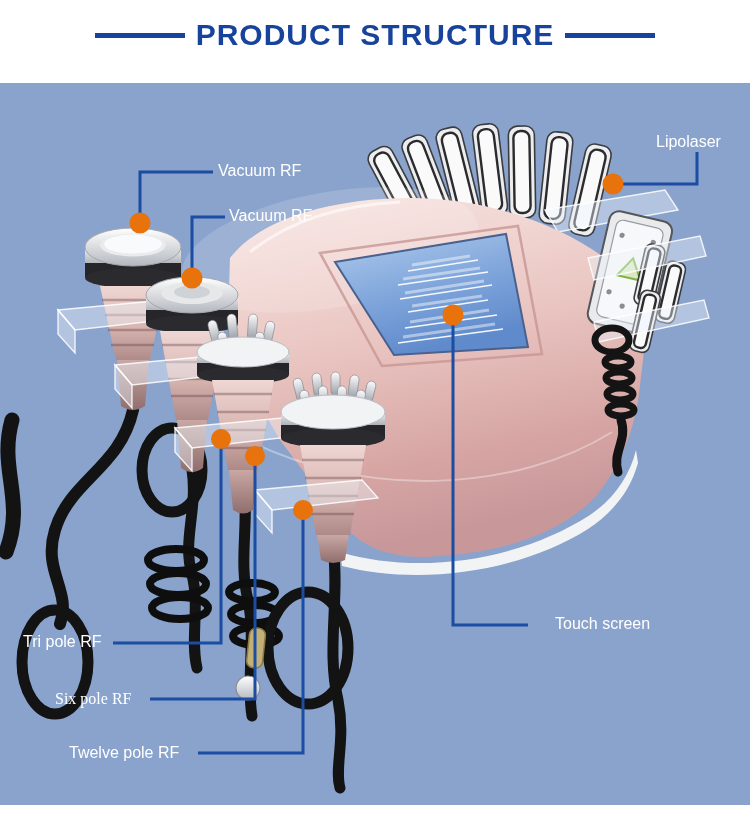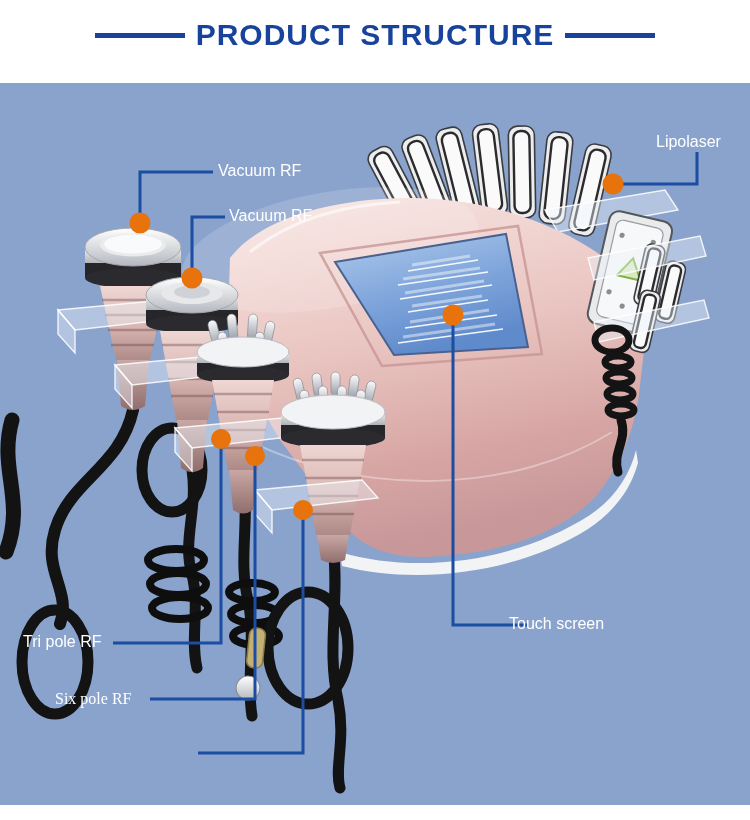--- a/index.html
+++ b/index.html
@@ -13,21 +13,21 @@
   .panel{position:absolute;left:0;top:83px;width:750px;height:722px;background:var(--panel-bg);}
   .header{position:absolute;left:0;top:12px;width:750px;height:46px;
           display:flex;align-items:center;justify-content:center;gap:11px;}
   .title{color:var(--title-color);font-size:30px;font-weight:bold;letter-spacing:1px;white-space:nowrap;}
   .dash{width:90px;height:5px;background:var(--title-color);}
   svg.art{position:absolute;left:0;top:0;width:750px;height:820px;}
   .label{position:absolute;color:var(--label-color);font-size:16px;line-height:20px;white-space:nowrap;}
   .lbl-vac1{left:218px;top:161px;}
   .lbl-vac2{left:229px;top:206px;}
   .lbl-lipo{left:656px;top:132px;}
-  .lbl-touch{left:509px;top:614px;}
+  .lbl-touch{left:555px;top:614px;}
   .lbl-tri{left:23px;top:632px;text-align:center;}
   .lbl-six{left:55px;top:689px;font-family:Liberation Serif, serif;}
   .lbl-twelve{left:69px;top:743px;}
   .callout-line{stroke:var(--line-color);stroke-width:3;fill:none;}
   .callout-dot{fill:var(--dot-color);}
   .pin{fill:url(#gPin);stroke:#7d828a;stroke-width:.6;}
   .rib{stroke:rgba(96,62,62,.38);stroke-width:2.4;fill:none;}
   .cable{stroke:#131313;fill:none;stroke-linecap:round;}
   .acrylic{fill:rgba(235,244,250,.42);stroke:rgba(255,255,255,.85);stroke-width:1.4;}
   .padOuter{fill:#ECEDEF;stroke:#3c3c40;stroke-width:1.6;}
@@ -291,13 +291,14 @@
       <circle class="callout-dot" cx="303" cy="510" r="10"></circle>
     </g>
   </svg>
 
   <div class="label lbl-vac1">Vacuum RF</div>
   <div class="label lbl-vac2">Vacuum RF</div>
   <div class="label lbl-lipo">Lipolaser</div>
   <div class="label lbl-touch">Touch screen</div>
   <div class="label lbl-tri">Tri pole RF</div>
   <div class="label lbl-six">Six pole RF</div>
+  <div class="label lbl-twelve">Twelve pole RF</div>
 </div>
 
 </body></html>

